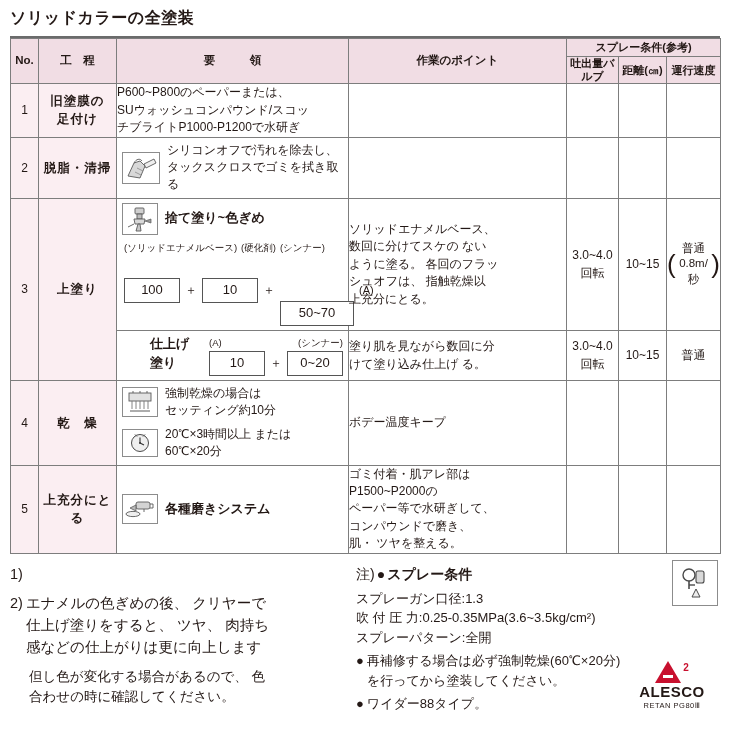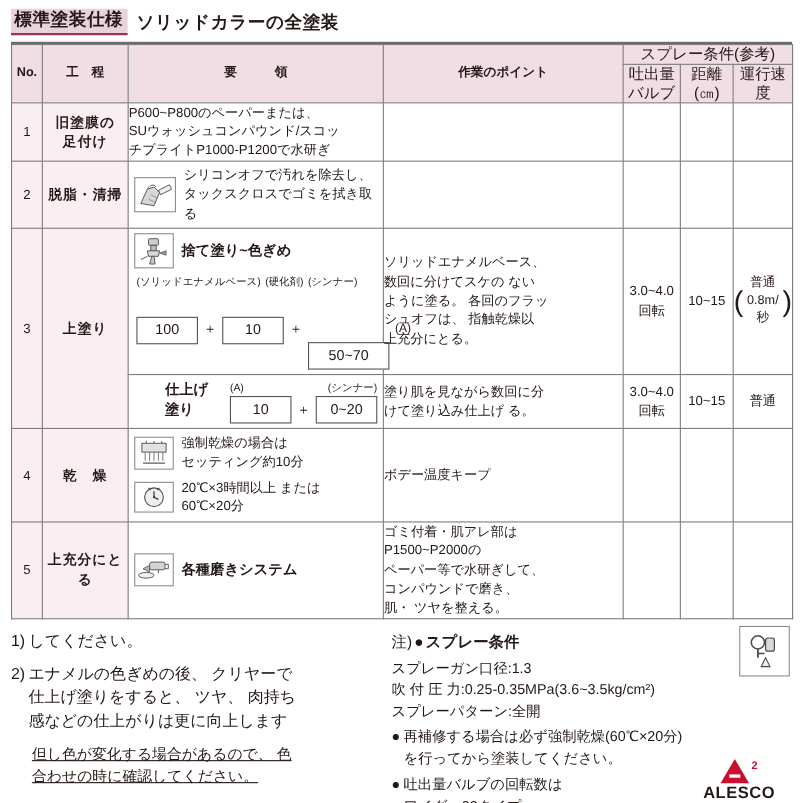--- a/index.html
+++ b/index.html
@@ -64,21 +64,21 @@
     vertical-align: middle;
   }
   .th {
     background: #f1dde4;
     text-align: center;
     font-weight: bold;
     font-size: 11.5px;
     height: 17px;
     line-height: 1.2;
   }
-  .th.small { font-size: 14px; font-weight: normal; }
+  .th.small { font-size: 11px; font-weight: bold; }
   .rowno {
     background: #fbeef2;
     text-align: center;
     font-size: 12px;
   }
   .step {
     background: #fbeef2;
     text-align: center;
     font-size: 12.5px;
     font-weight: bold;
@@ -173,21 +173,20 @@
   .numlist .li {
     display: flex;
     gap: 3px;
     margin-bottom: 8px;
   }
   .numlist .marker { flex: 0 0 auto; }
   .sub-note {
     font-size: 13.5px;
     line-height: 1.5;
     margin-left: 19px;
-    text-decoration: underline;
   }
   .bullet-line { display: flex; gap: 3px; margin-top: 4px; }
   .bullet-line .dot { flex: 0 0 auto; }
   .cond-title { display: flex; gap: 2px; font-size: 14px; margin-bottom: 4px; }
 
   
   .gun-box {
     position: absolute;
     right: 2px;
     top: -4px;
@@ -249,21 +248,20 @@
     letter-spacing: 0.5px;
     margin-top: 1px;
   }
 </style>
 </head>
 <body>
 
 <div class="page">
 
   <div class="doc-header">
-    <div class="title-box">標準塗装仕様</div>
     <div class="subtitle">ソリッドカラーの全塗装</div>
   </div>
   <div class="header-rule"></div>
 
   <table class="spec">
     <colgroup>
       <col style="width:28px">
       <col style="width:78px">
       <col style="width:232px">
       <col style="width:218px">
@@ -482,21 +480,20 @@
   </tbody>
     </table>
 
   <div class="bottom">
 
     <div class="bottom-left">
       <div class="numlist">
         <div class="li">
           <span class="marker">1)</span>
           <span>
-            <div>してください。</div>
           </span>
         </div>
         <div class="li">
           <span class="marker">2)</span>
           <span>
             <div>エナメルの色ぎめの後、 クリヤーで</div>
             <div>仕上げ塗りをすると、 ツヤ、 肉持ち</div>
             <div>感などの仕上がりは更に向上します</div>
           </span>
         </div>
@@ -534,21 +531,20 @@
       <div class="bullet-line">
         <span class="dot">●</span>
         <span>
           <div>再補修する場合は必ず強制乾燥(60℃×20分)</div>
           <div>を行ってから塗装してください。</div>
         </span>
       </div>
       <div class="bullet-line">
         <span class="dot">●</span>
         <span>
-          <div>吐出量バルブの回転数は</div>
           <div>ワイダー88タイプ。</div>
         </span>
       </div>
 
       <div class="logo">
         <div class="mark">
           <span class="a-tri"></span>
           <span class="a-sup">2</span>
         </div>
         <div class="brand">ALESCO</div>

